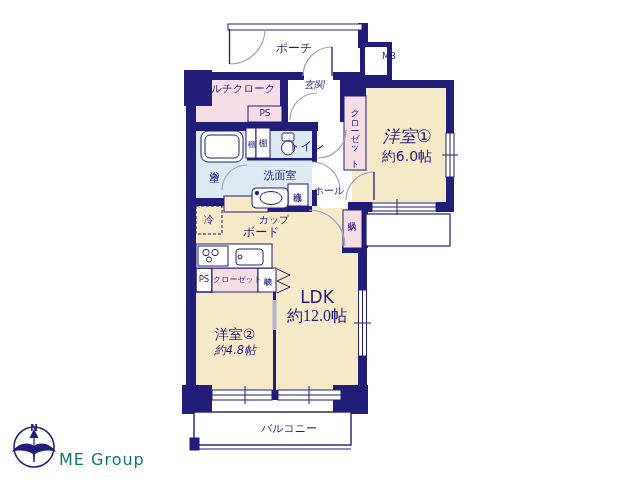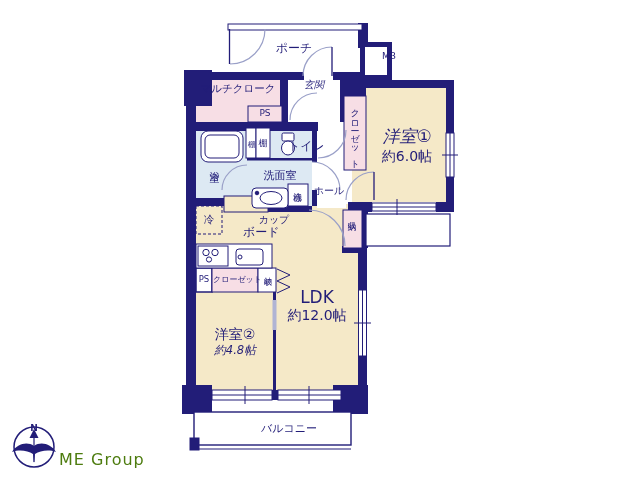--- a/index.html
+++ b/index.html
@@ -4,21 +4,21 @@
 <style>
   html,body{margin:0;padding:0;background:#ffffff;}
   #stage{position:relative;width:640px;height:480px;background:#ffffff;overflow:hidden;
          font-family:"DejaVu Sans",sans-serif;}
   #plan-svg{position:absolute;left:0;top:0;z-index:1;}
   .lbl{position:absolute;z-index:2;color:#221d78;white-space:nowrap;text-align:center;
        font-family:"DejaVu Sans",sans-serif;line-height:1.15;}
   .vlbl{position:absolute;z-index:2;color:#221d78;writing-mode:vertical-rl;text-orientation:upright;
         font-family:"DejaVu Sans",sans-serif;letter-spacing:1px;line-height:1;}
   .stack{width:12px;word-break:break-all;line-height:9px;padding-left:12px;}
-  .logo{color:#4d7c0f;letter-spacing:1px;font-size:16px;}
+  .logo{color:#0f766e;letter-spacing:1px;font-size:16px;}
 </style>
 </head>
 <body>
 
 <div id="stage">
 
 <svg id="plan-svg" width="640" height="480" viewBox="0 0 640 480">
 
   <g>
     <rect x="196" y="204" width="162" height="194" fill="#f5e9c8"></rect>
@@ -166,21 +166,21 @@
 <div class="lbl" style="left:256px;top:138px;width:14px;font-size:9px;">棚</div>
 <div class="lbl" style="left:288px;top:140px;font-size:12px;">トイレ</div>
 <div class="lbl" style="left:255px;top:170px;width:50px;font-size:11px;">洗面室</div>
 <div class="vlbl" style="left:293.5px;top:186px;font-size:8.5px;">洗棚</div>
 <div class="lbl" style="left:312px;top:171px;width:34px;font-size:10px;margin-top:14px;">ホール</div>
 <div class="vlbl" style="left:348px;top:215px;font-size:8.5px;">収納</div>
 <div class="lbl" style="left:202px;top:213px;width:14px;font-size:10.5px;">冷</div>
 <div class="lbl" style="left:222px;top:214px;width:32px;font-size:10px;margin-left:36px;">カップ</div>
 <div class="lbl" style="left:222px;top:226px;width:32px;font-size:12px;margin-left:21px;">ボード</div>
 <div class="lbl" style="left:287px;top:288px;width:60px;font-size:17px;">LDK</div>
-<div class="lbl" style="left:283px;top:307px;width:68px;font-size:14px;">約12.0帖</div>
+<div class="lbl" style="left:283px;top:307px;width:68px;font-size:16px;font-family:Liberation Serif, serif;">約12.0帖</div>
 <div class="lbl" style="left:197px;top:275px;width:14px;font-size:8.5px;">PS</div>
 <div class="lbl" style="left:213px;top:275px;width:44px;font-size:8px;">クローゼット</div>
 <div class="vlbl" style="left:263px;top:271px;font-size:8px;letter-spacing:0;">収納</div>
 <div class="lbl" style="left:206px;top:326px;width:58px;font-size:14px;">洋室②</div>
 <div class="lbl" style="left:208px;top:344px;width:54px;font-size:11.5px;font-style:italic;">約4.8帖</div>
 <div class="lbl" style="left:246px;top:423px;width:86px;font-size:11px;">バルコニー</div>
 <div class="lbl" style="left:29px;top:423px;width:10px;font-size:9px;font-weight:bold;">N</div>
 <div class="lbl logo" style="left:59px;top:451px;text-align:left;">ME Group</div>
 
 </div>

